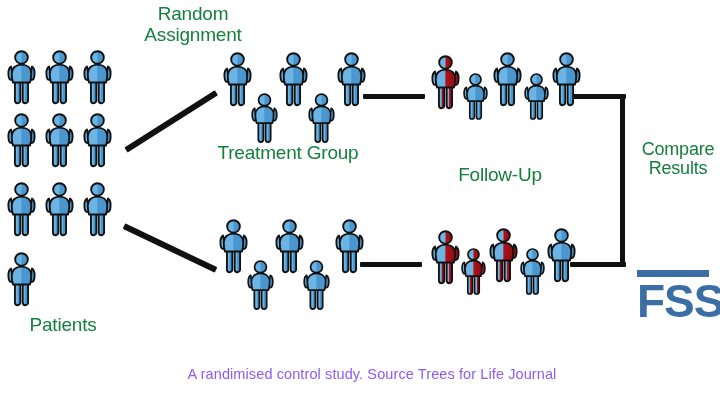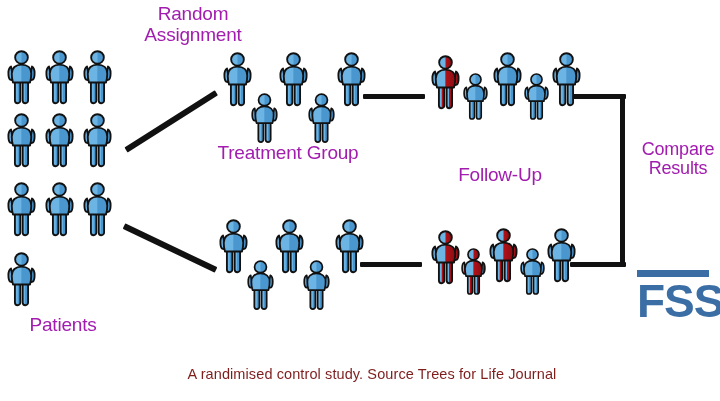--- a/index.html
+++ b/index.html
@@ -12,37 +12,37 @@
   }
   #stage {
     position: relative;
     width: 720px;
     height: 401px;
     background: #ffffff;
     overflow: hidden;
   }
   .label {
     position: absolute;
-    color: #a21caf;
+    color: #15803d;
     font-weight: 400;
     text-align: center;
     line-height: 1.08;
     white-space: pre-line;
     letter-spacing: -0.2px;
   }
   .label.big { font-size: 19px; }
   .label.mid { font-size: 18px; }
 
   .caption {
     position: absolute;
     left: 0;
     right: 0;
     top: 366px;
     text-align: center;
-    color: #7f1d1d;
+    color: #8b5cf6;
     font-size: 14.5px;
     letter-spacing: 0.1px;
     margin-left: 24px;
   }
 
   
   .stroke {
     position: absolute;
     background: #111111;
     border-radius: 1px;

